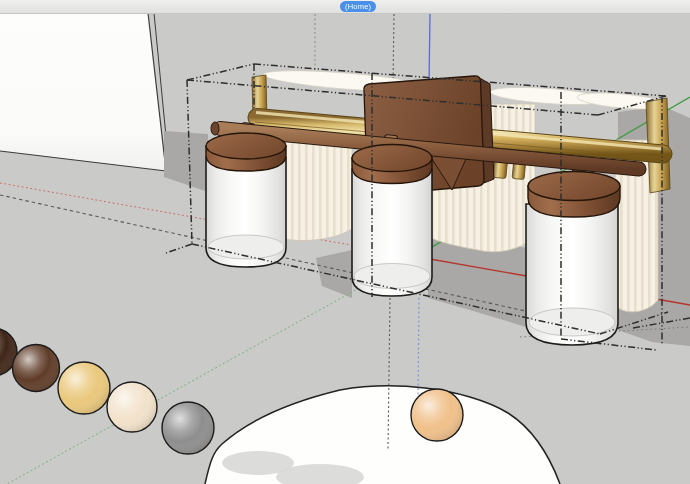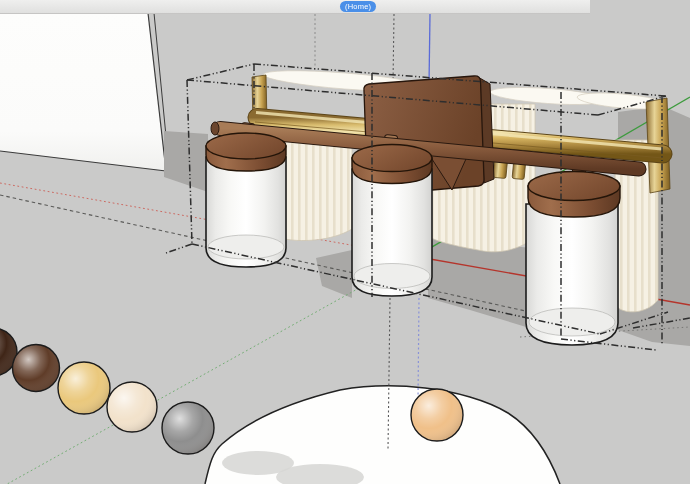--- a/index.html
+++ b/index.html
@@ -1,18 +1,18 @@
 <!DOCTYPE html>
 <html><head>
 <meta charset="utf-8">
 <style>
   html,body{margin:0;padding:0;width:690px;height:484px;overflow:hidden;
     font-family:"Liberation Sans", sans-serif;background:#cacac9;}
   .stage{position:relative;width:690px;height:484px;}
-  .toolbar{position:absolute;left:0;top:0;width:590px;height:14px;z-index:50;
+  .toolbar{position:absolute;left:0;top:0;width:690px;height:14px;z-index:50;
     background:linear-gradient(#efefee,#e0e0df);border-bottom:1px solid #c6c5c4;box-sizing:border-box;}
   .home-badge{position:absolute;left:340px;top:1px;height:11px;line-height:11px;
     padding:0 5px;border-radius:5.5px;background:#4a8fe8;color:#fff;font-size:7.5px;
     letter-spacing:.2px;cursor:default;}
   svg.scene{position:absolute;left:0;top:0;z-index:10;}
 </style>
 </head>
 <body>
 
 <div class="stage">

